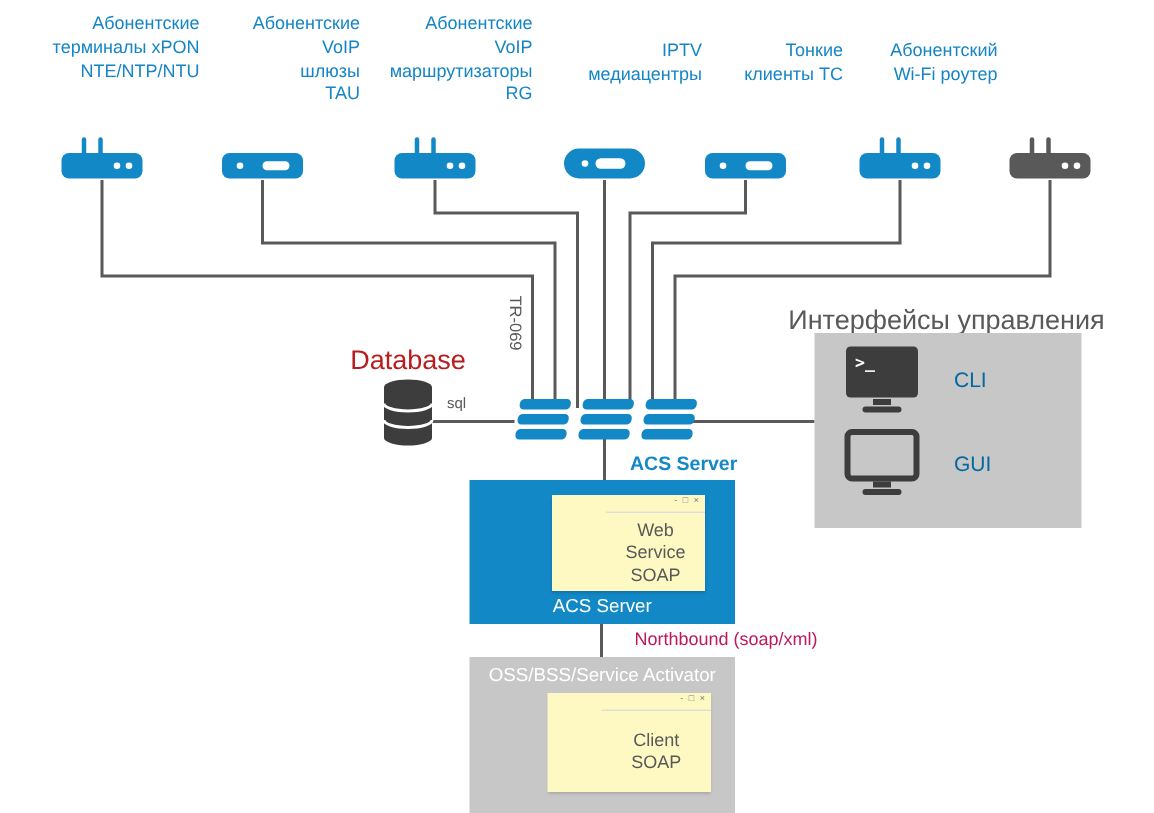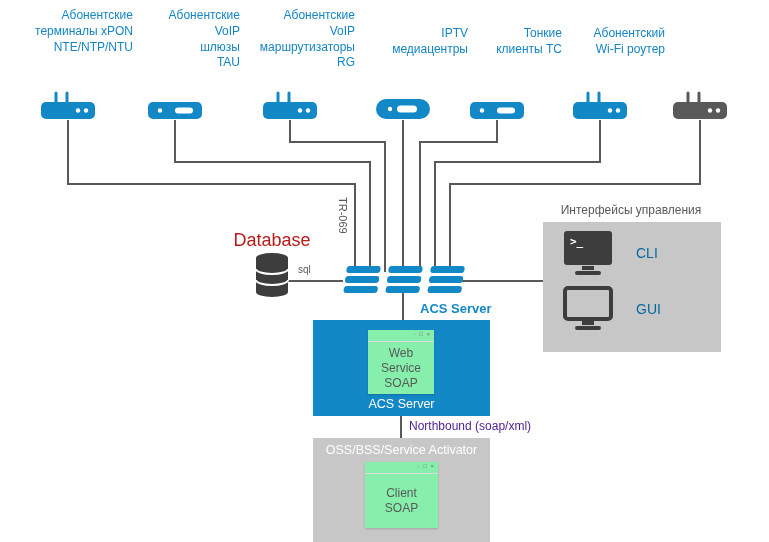--- a/index.html
+++ b/index.html
@@ -9,33 +9,33 @@
   .wires{position:absolute;left:0;top:0;}
   .wire{stroke:#595959;stroke-width:2;fill:none;}
   .dev-label{position:absolute;width:130px;text-align:right;font-size:12px;
              line-height:1.32;color:#1585c5;white-space:pre-line;}
   .dev-label.gray{color:#595959;}
   .dev-icon{position:absolute;width:56px;height:30px;}
   .tr069{position:absolute;writing-mode:vertical-rl;font-size:11px;color:#595959;}
   .db-label{position:absolute;width:120px;text-align:center;font-size:18px;color:#b91c1c;}
   .sql-label{position:absolute;font-size:10px;color:#595959;}
   .acs-top-label{position:absolute;font-size:13px;font-weight:bold;color:#1288c6;}
-  .mgmt-title{position:absolute;width:222px;text-align:center;font-size:12px;color:#595959;}
+  .mgmt-title{position:absolute;width:222px;text-align:center;font-size:18px;color:#595959;}
   .mgmt-box{position:absolute;left:543px;top:222px;width:178px;height:130px;background:#c7c7c7;}
   .iface-label{position:absolute;font-size:14px;color:#0369a1;}
   .acs-box{position:absolute;left:313px;top:320px;width:177px;height:96px;background:#1288c6;}
   .oss-box{position:absolute;left:313px;top:438px;width:177px;height:116px;background:#c7c7c7;}
   .box-title{position:absolute;width:100%;text-align:center;color:#fff;font-size:12.5px;}
-  .window{position:absolute;background:#86efac;box-shadow:0 1px 2px rgba(0,0,0,.18);}
+  .window{position:absolute;background:#fef9c3;box-shadow:0 1px 2px rgba(0,0,0,.18);padding-left:36px;}
   .win-bar{height:11px;border-bottom:1px solid #ddd;position:relative;}
   .win-controls{position:absolute;right:3px;top:1px;font-size:6px;color:#777;letter-spacing:1px;}
   .win-body{display:flex;align-items:center;justify-content:center;text-align:center;
             font-size:12px;color:#595959;white-space:pre-line;line-height:1.25;
             height:calc(100% - 12px);}
-  .northbound{position:absolute;font-size:12px;color:#4c1d95;}
+  .northbound{position:absolute;font-size:12px;color:#be185d;margin-left:14px;}
 </style>
 </head>
 <body>
 
 <div class="canvas">
 
   <svg class="wires" width="769" height="542">
     <path class="wire" d="M68,120 V184 H355 V272"></path>
     <path class="wire" d="M175,120 V162 H370 V272"></path>
     <path class="wire" d="M290,120 V142 H385 V272"></path>

